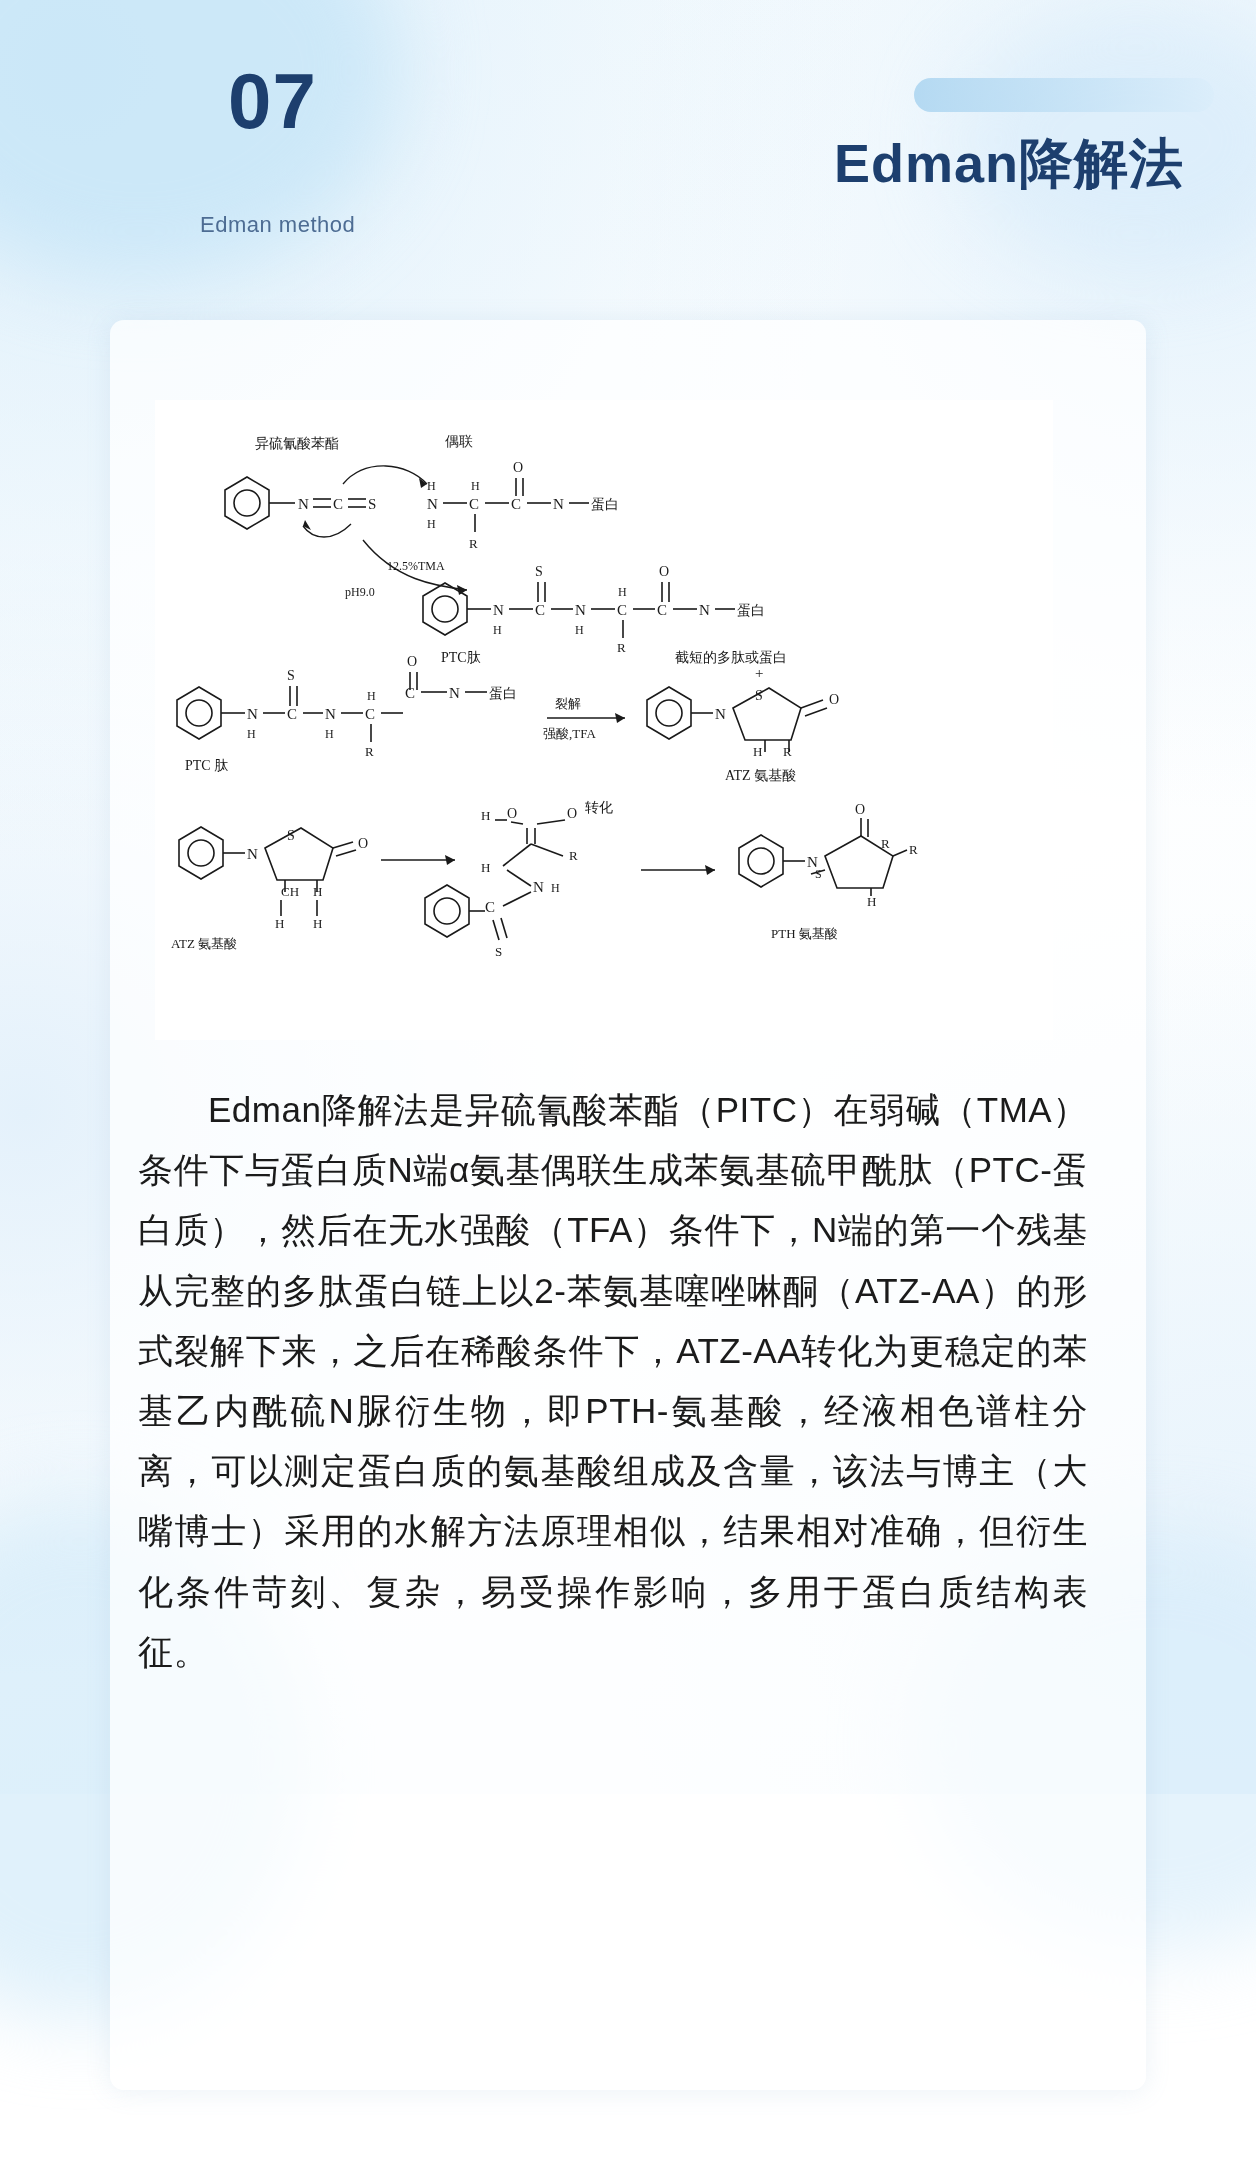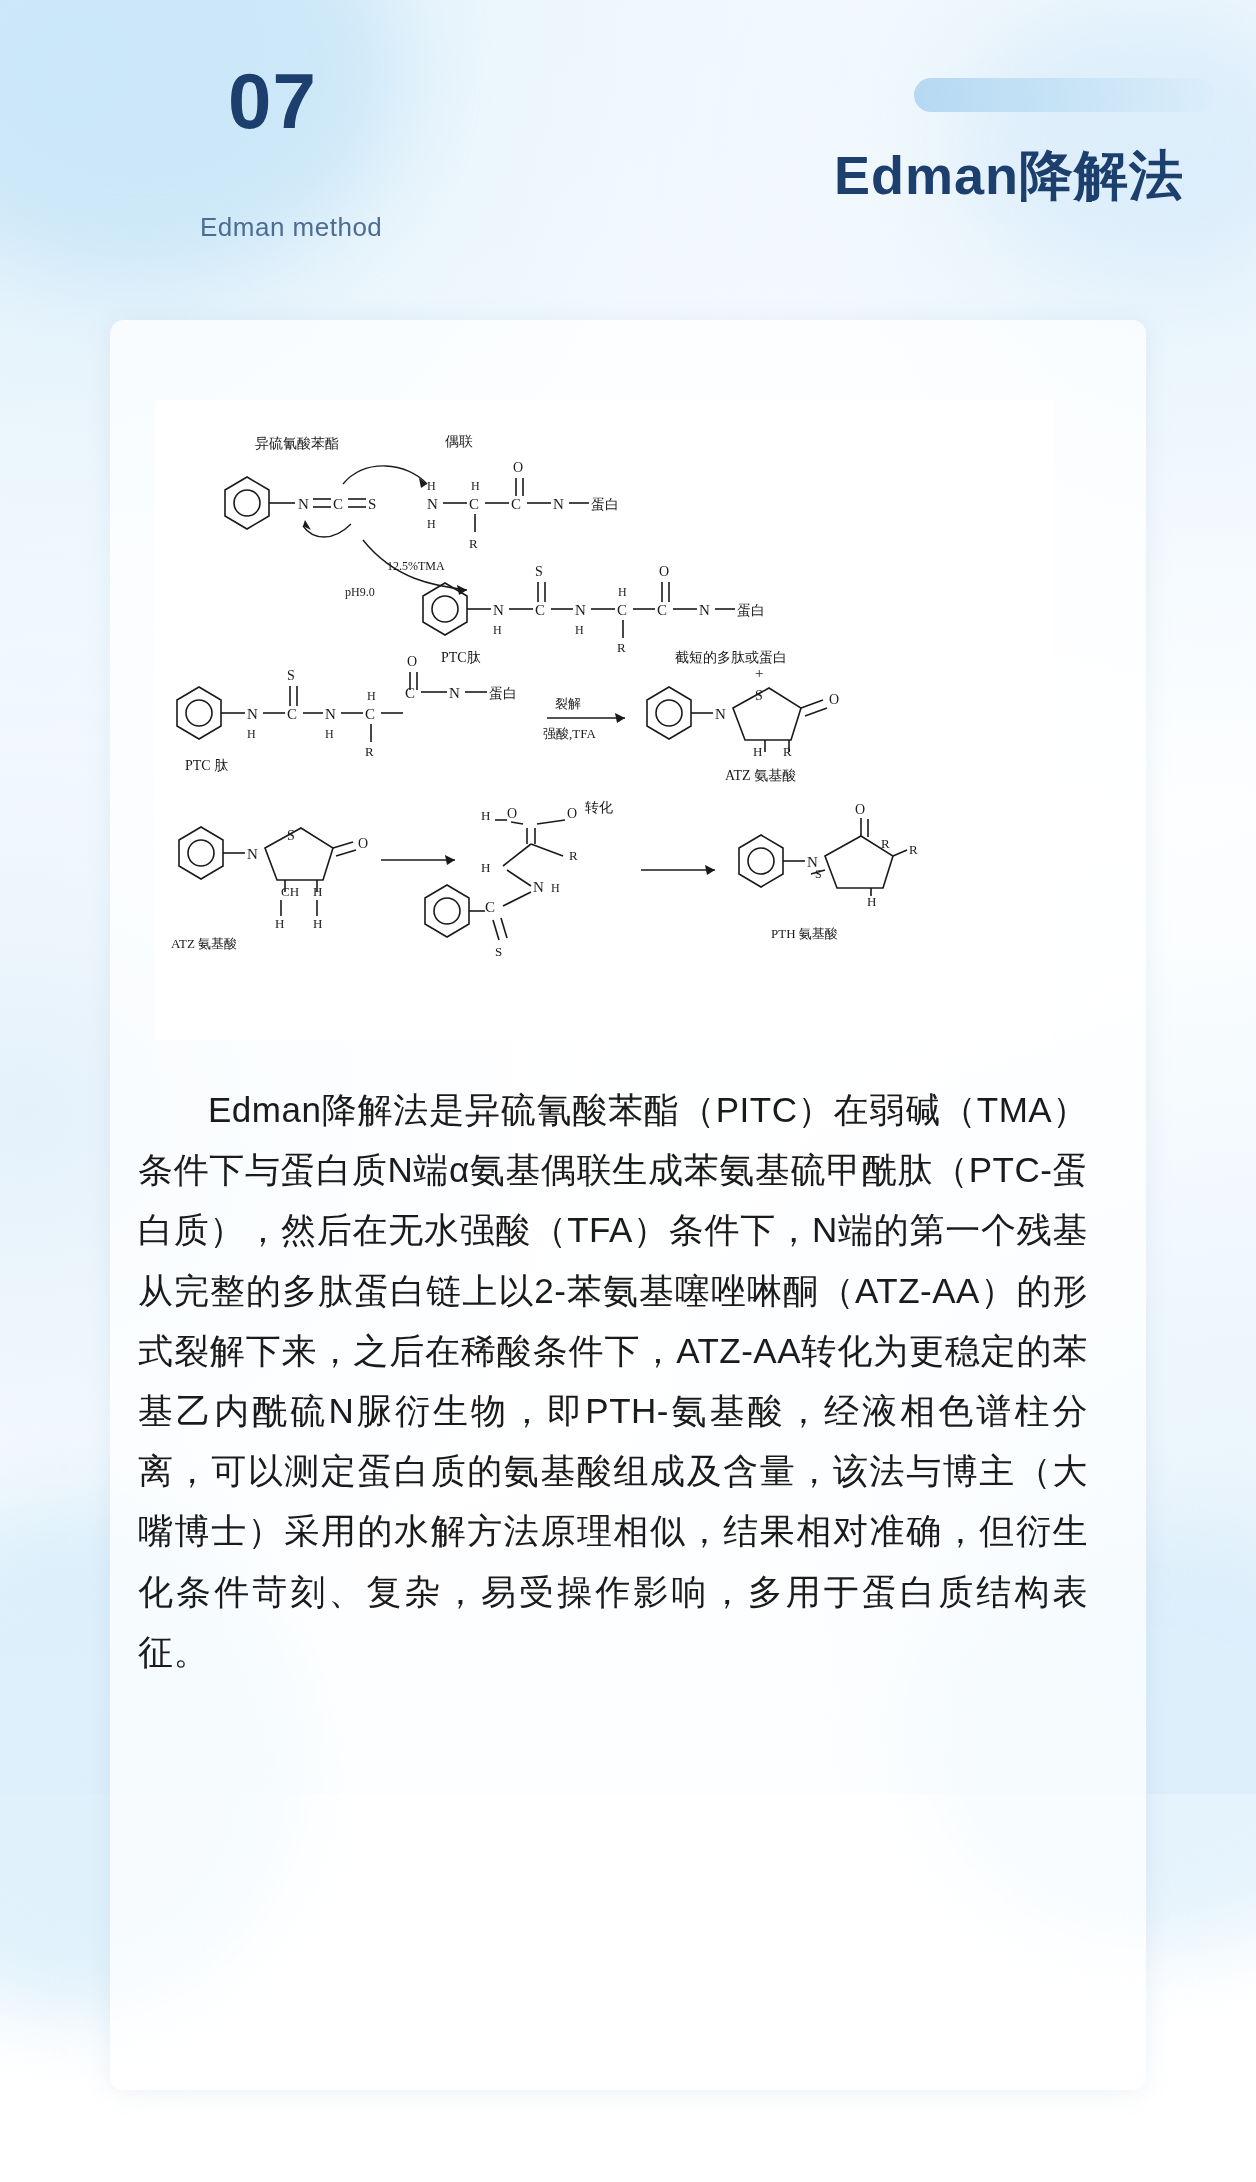--- a/index.html
+++ b/index.html
@@ -77,34 +77,33 @@
     font-size: 78px;
     font-weight: bold;
     color: #1d3f6e;
     letter-spacing: 1px;
     line-height: 1;
   }
   .sub-en {
     position: absolute;
     left: 200px;
     top: 212px;
-    font-size: 26px;
+    font-size: 22px;
     color: #4d6c93;
     letter-spacing: 0.5px;
   }
   .title-cn {
     position: absolute;
     right: 72px;
     top: 128px;
     font-size: 54px;
     font-weight: bold;
     color: #1d3f6e;
     letter-spacing: 1px;
     white-space: nowrap;
-    margin-top: 12px;
   }
 
   
   .card {
     position: absolute;
     left: 110px;
     top: 320px;
     width: 1036px;
     height: 1770px;
     background: rgba(255, 255, 255, 0.72);

